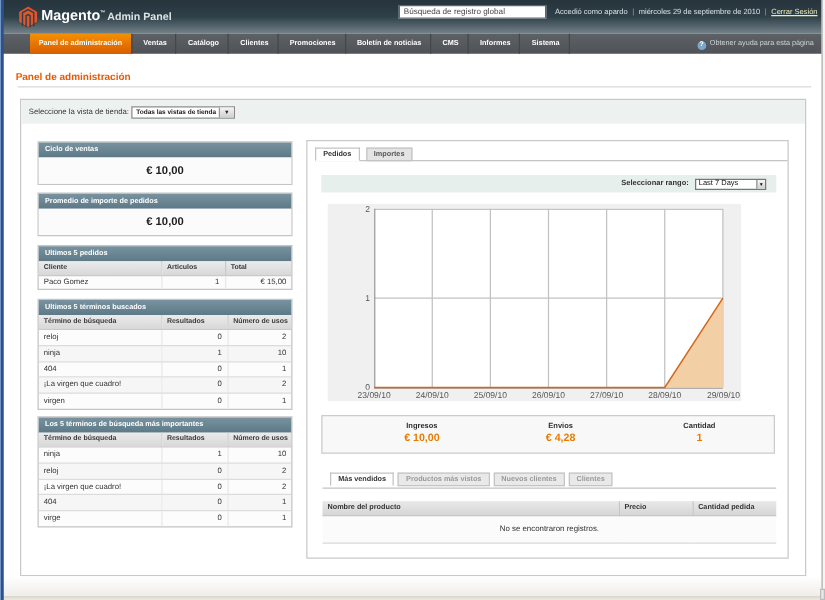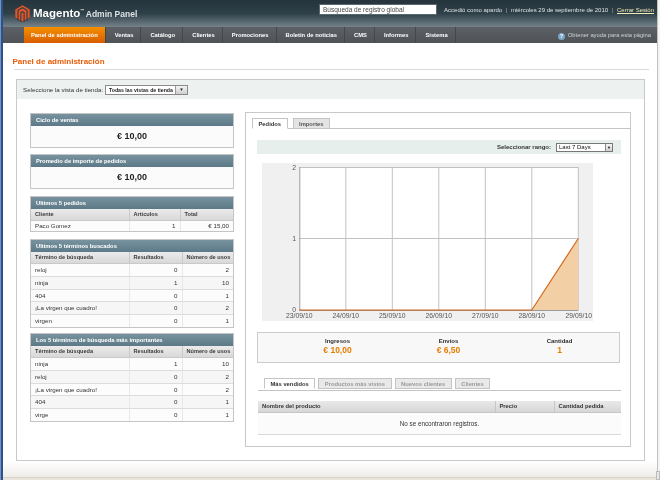--- a/index.html
+++ b/index.html
@@ -298,21 +298,21 @@
     </g>
   </svg>
 
   <div class="abs" id="totals">
     <div class="cell">
         <div class="tl">Ingresos</div>
         <div class="tv">€ 10,00</div>
       </div>
     <div class="cell">
         <div class="tl">Envios</div>
-        <div class="tv">€ 6,50</div>
+        <div class="tv">€ 4,28</div>
       </div>
     <div class="cell">
         <div class="tl">Cantidad</div>
         <div class="tv">1</div>
       </div>
   </div>
 
   <div class="abs tabs" style="left:264px; top:378px;">
     <div class="tab on" style="margin-right:3px;">Más vendidos</div>
     <div class="tab off" style="margin-right:3px;">Productos más vistos</div>

